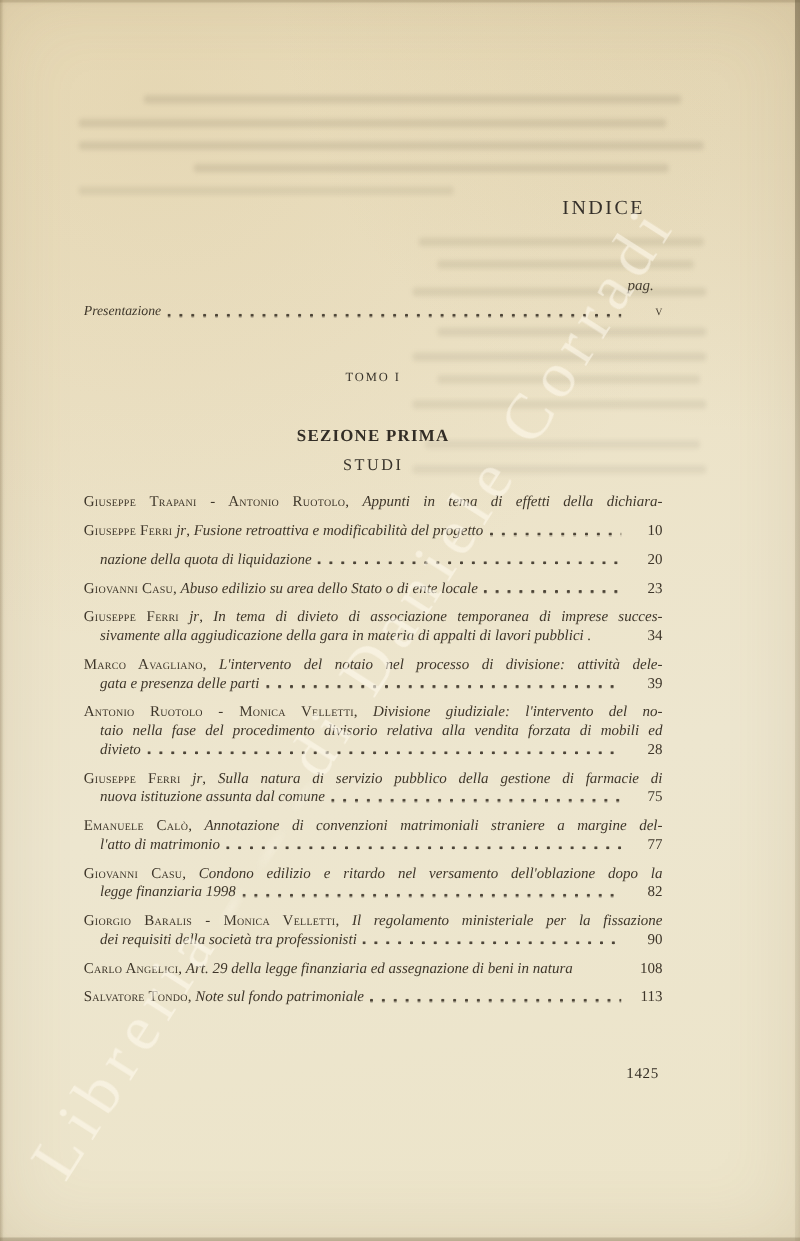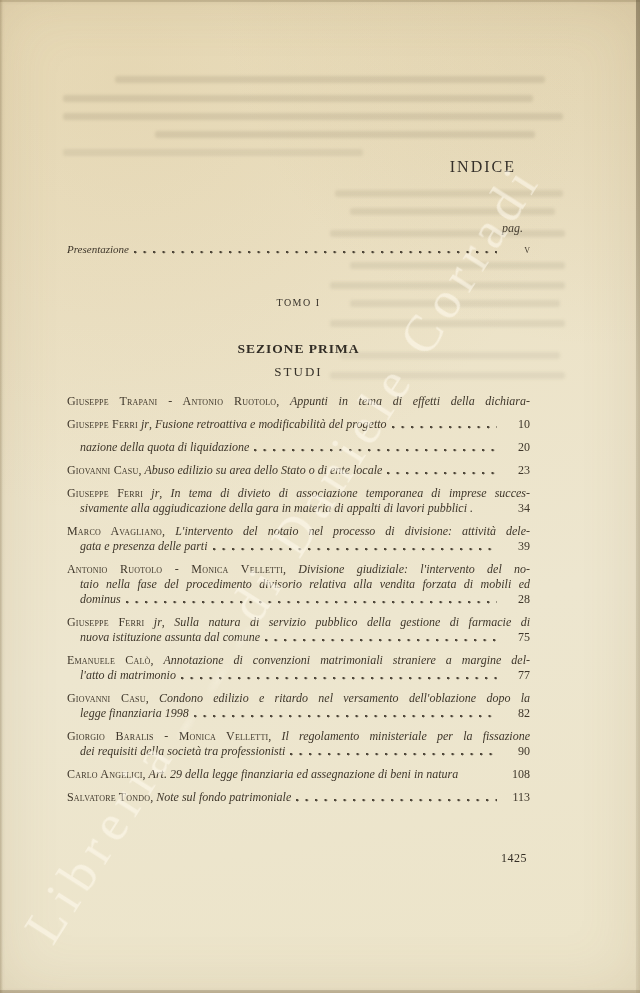--- a/index.html
+++ b/index.html
@@ -144,21 +144,21 @@
           <div class="line dotline ind">
             <span class="segs"><span class="sg-it">gata e presenza delle parti</span></span>
             <span class="dots"></span>
             <span class="pg">39</span>
           </div>
         </div>
         <div class="toc-entry">
           <div class="line fullline"><span class="segs"><span class="sg-au">Antonio Ruotolo - Monica Velletti</span><span class="sg-pl">, </span><span class="sg-it">Divisione giudiziale: l'intervento del no-</span></span></div>
           <div class="line fullline ind"><span class="segs"><span class="sg-it">taio nella fase del procedimento divisorio relativa alla vendita forzata di mobili ed</span></span></div>
           <div class="line dotline ind">
-            <span class="segs"><span class="sg-it">dominus</span></span>
+            <span class="segs"><span class="sg-it">divieto</span></span>
             <span class="dots"></span>
             <span class="pg">28</span>
           </div>
         </div>
         <div class="toc-entry">
           <div class="line fullline"><span class="segs"><span class="sg-au">Giuseppe Ferri</span><span class="sg-jr"> jr</span><span class="sg-pl">, </span><span class="sg-it">Sulla natura di servizio pubblico della gestione di farmacie di</span></span></div>
           <div class="line dotline ind">
             <span class="segs"><span class="sg-it">nuova istituzione assunta dal comune</span></span>
             <span class="dots"></span>
             <span class="pg">75</span>

